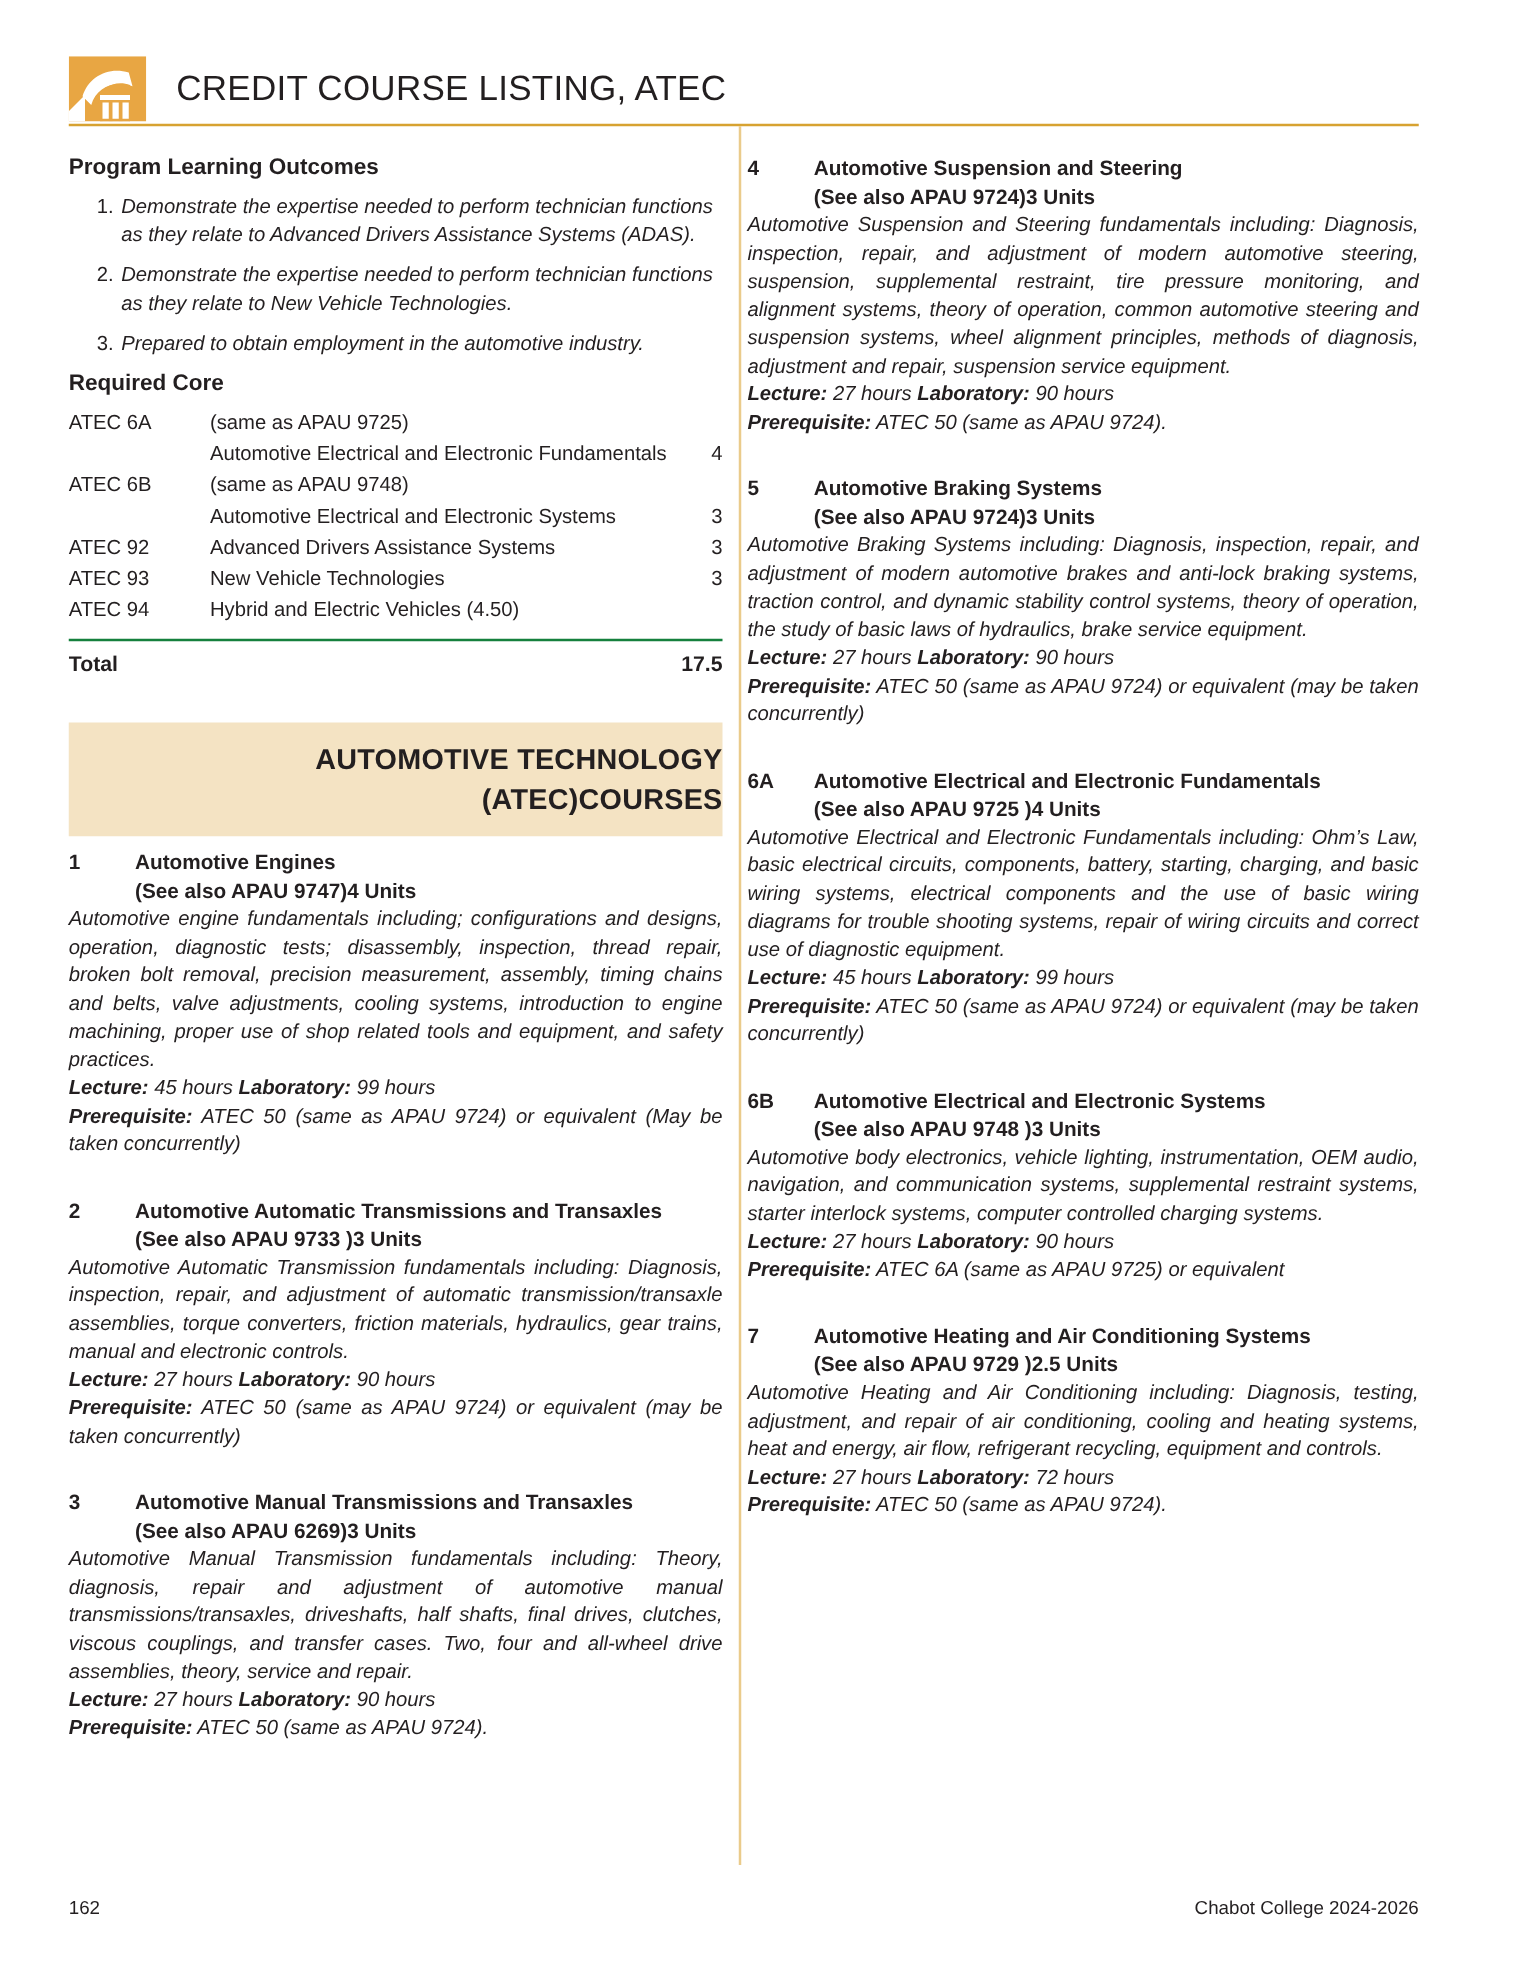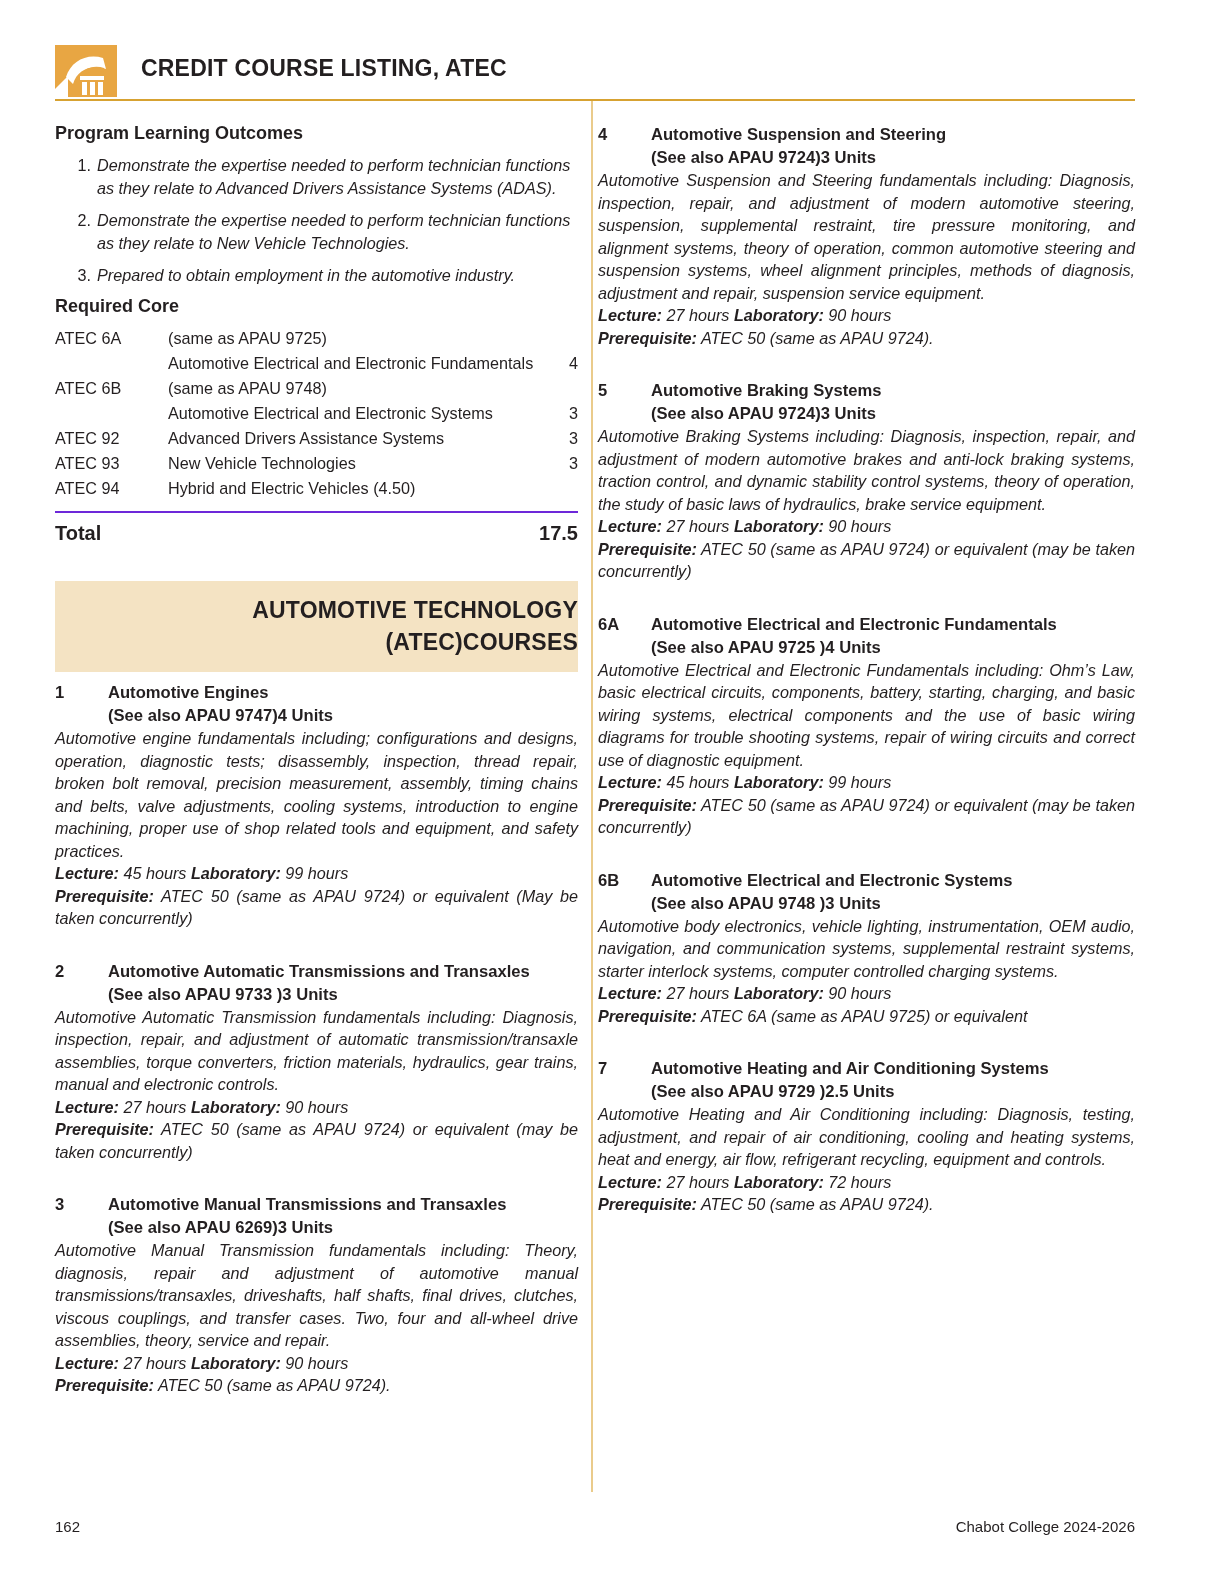--- a/index.html
+++ b/index.html
@@ -4,41 +4,41 @@
 <style>
   html,body{margin:0;padding:0;background:#ffffff;}
   .page{
     width:1224px;height:1584px;position:relative;background:#ffffff;
     font-family:"Liberation Sans",sans-serif;color:#231f20;overflow:hidden;
   }
   .content{position:absolute;left:55px;top:0;width:1080px;}
   
   .header{display:flex;align-items:flex-start;padding-top:45px;height:56px;}
   .logo{width:62px;height:56px;flex:none;}
-  .page-title{margin:10px 0 0 24px;font-size:23px;font-weight:bold;letter-spacing:.2px;}
+  .page-title{margin:10px 0 0 24px;font-size:28px;font-weight:normal;letter-spacing:.2px;}
   .gold-rule{position:absolute;top:99px;left:55px;width:1080px;height:2px;background:#d7a231;}
   
   .columns{position:absolute;top:101px;left:55px;width:1080px;display:flex;align-items:stretch;min-height:1391px;}
   .col-left{width:523px;flex:none;padding-top:22px;box-sizing:border-box;}
   .divider{width:2px;background:#eacb8b;margin-left:13px;margin-right:5px;flex:none;}
   .col-right{flex:1;padding-top:22px;box-sizing:border-box;}
   
   .sec-h{font-size:18px;font-weight:bold;margin:0 0 10px 0;}
   .plo-item{display:flex;margin-bottom:9px;font-size:16.2px;line-height:23px;}
   .plo-num{width:36px;flex:none;text-align:right;margin-right:6px;}
   .plo-text{flex:1;font-style:italic;}
   
   .rc{margin-top:4px;}
   .rc-rows{margin-top:-1px;}
   .rc-row{display:flex;font-size:16.2px;line-height:25px;}
   .rc-code{width:113px;flex:none;}
   .rc-text{flex:1;}
   .rc-units{flex:none;text-align:right;}
-  .rc-total{display:flex;justify-content:space-between;font-weight:bold;font-size:20px;
-    border-top:2px solid #6d28d9;margin-top:10px;padding-top:9px;}
+  .rc-total{display:flex;justify-content:space-between;font-weight:bold;font-size:17px;
+    border-top:2px solid #15803d;margin-top:10px;padding-top:9px;}
   
   .banner{margin-top:36px;background:#f4e3c3;text-align:right;padding:13px 0 14px 0;}
   .banner-line{font-weight:bold;font-size:23px;line-height:32px;letter-spacing:.2px;}
   
   .course{margin-top:30px;}
   .col-left .course.first{margin-top:9px;}
   .col-right .course.first{margin-top:0;}
   .c-head{display:flex;font-weight:bold;font-size:16.6px;line-height:23px;}
   .c-num{width:53px;flex:none;}
   .c-titles{flex:1;}

